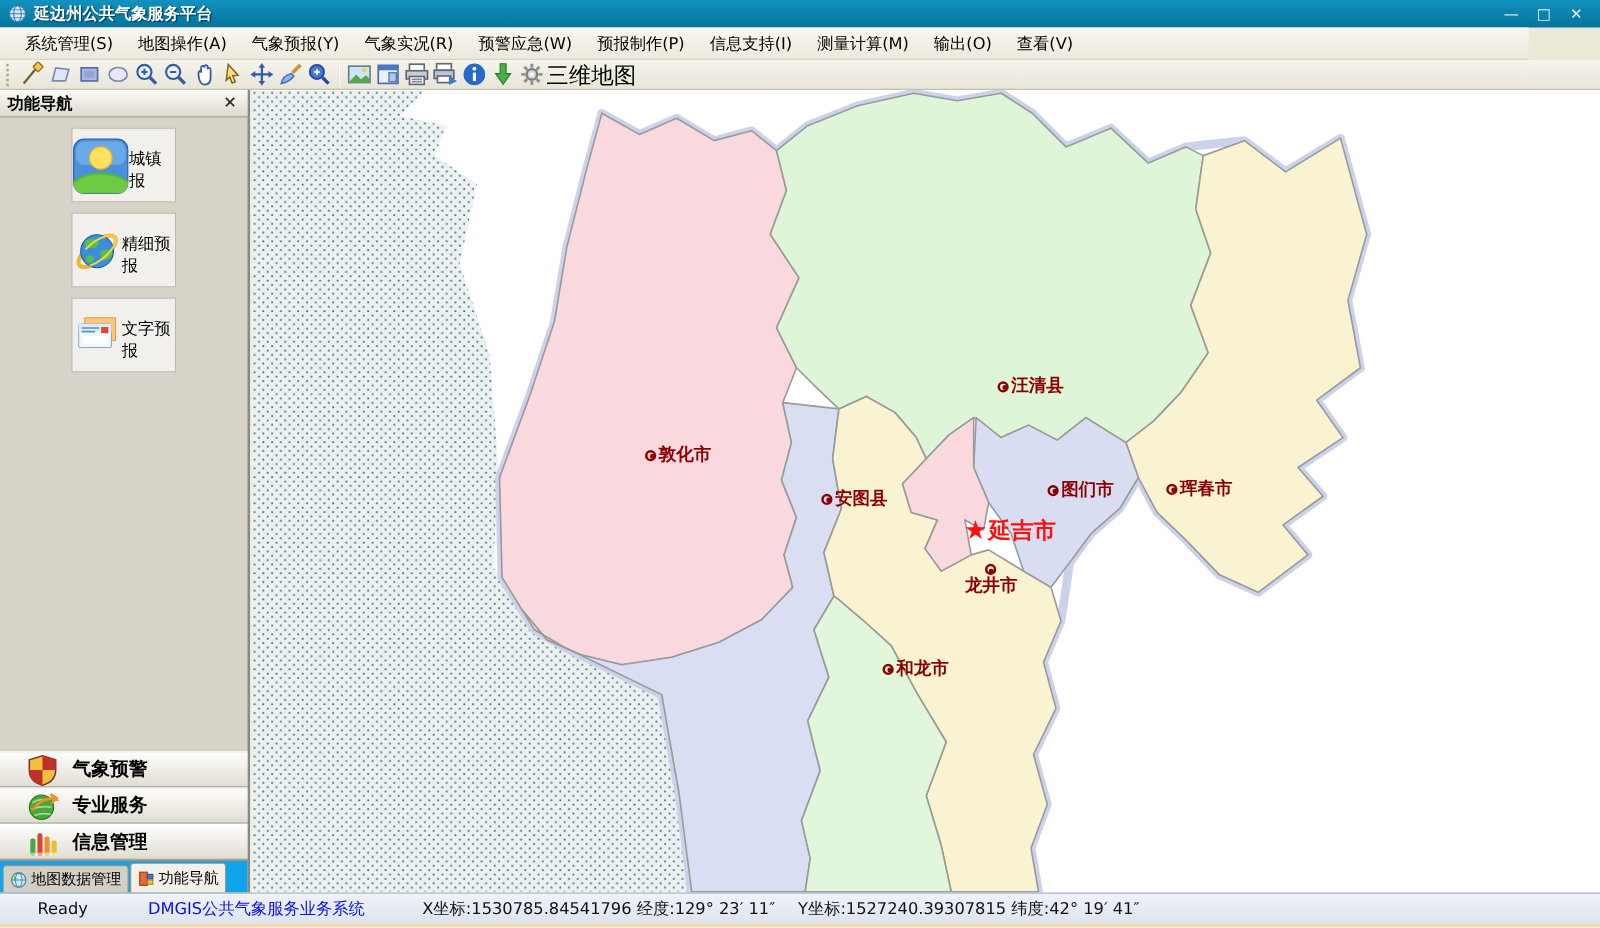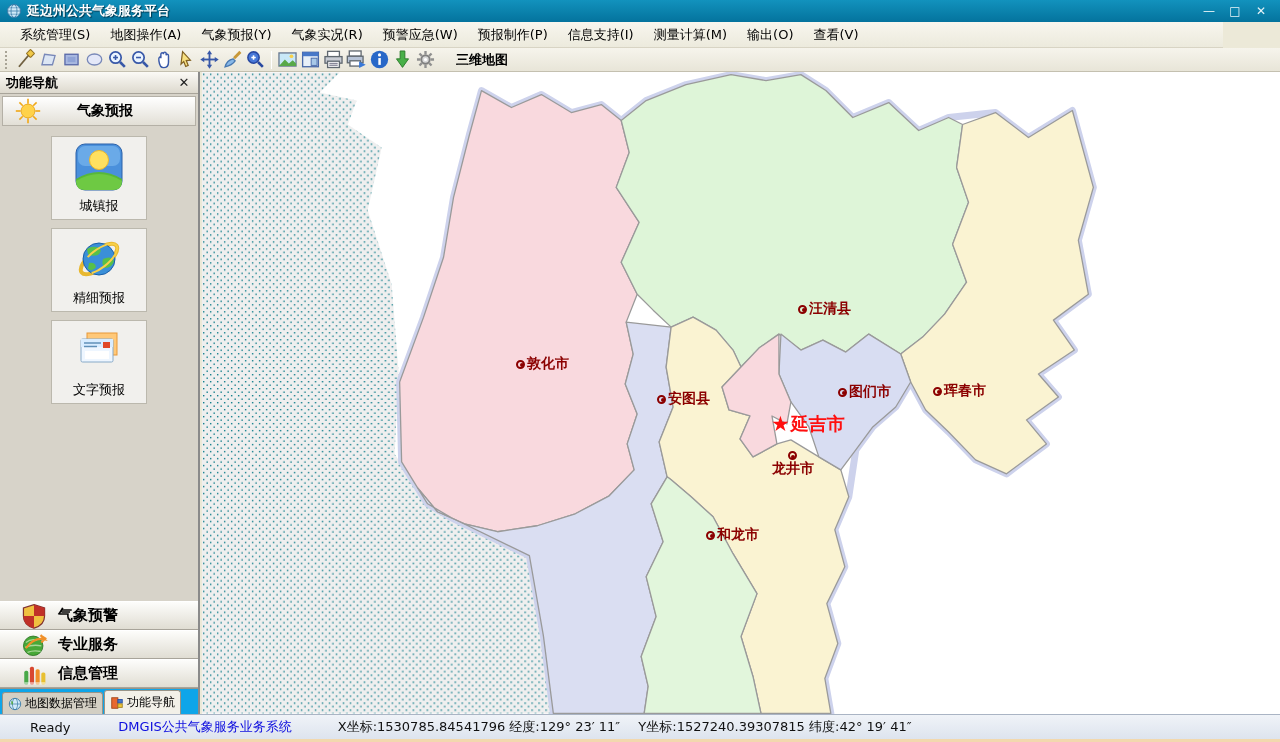--- a/index.html
+++ b/index.html
@@ -21,39 +21,39 @@
     display:flex; align-items:center; padding-left:10px; }
   .menu-item { padding:3px 10px; color:#000; }
 
   
   .toolbar { position:absolute; left:0; top:48px; width:1280px; height:24px;
     background:linear-gradient(#f6f4ec,#e8e5d8); border-bottom:1px solid #c4c0b0;
     display:flex; align-items:center; padding-left:3px; }
   .tb-grip { width:5px; height:18px; border-left:2px dotted #a8a496; margin:0 4px 0 2px; }
   .tb-btn { width:23px; height:21px; display:flex; align-items:center; justify-content:center; }
   .tb-sep { width:1px; height:18px; background:#b4b0a0; margin:0 4px; border-right:1px solid #fff; }
-  .tb-label { font-weight:bold; margin-left:19px; font-size:13px; }
+  .tb-label { font-weight:normal; margin-left:0; font-size:18px; }
 
   
   .main { position:absolute; left:0; top:72px; width:1280px; height:642px; }
 
   
   .sidebar { position:absolute; left:0; top:0; width:200px; height:642px;
     border-right:2px solid #8a8a8a; background:#d7d3c9; display:flex; flex-direction:column; }
   .side-header { height:22px; background:linear-gradient(#fbfaf6,#ddd9ce);
     border-bottom:1px solid #a8a49a; display:flex; align-items:center; padding:0 6px; font-weight:bold; }
   .side-header .spacer { flex:1; }
   .side-close { font-size:13px; font-weight:bold; color:#222; width:16px; text-align:center; }
   .group-bar { height:30px; margin:2px; background:linear-gradient(#ffffff,#e2dfd6);
     border:1px solid #b4b0a6; display:flex; align-items:center; }
   .group-bar .g-icon { width:26px; height:26px; margin:0 8px 0 12px; }
   .group-bar .g-label { font-weight:bold; font-size:14px; margin-left:28px; }
   .side-content { flex:1; display:flex; flex-direction:column; align-items:center; overflow:hidden; }
-  .big-btn { width:96px; margin-top:8px; background:#f1f0ed; border:1px solid #bbb8ad;
-    display:flex; flex-direction:column; align-items:center; padding:6px 0 4px; }
+  .big-btn { width:84px; margin-top:8px; background:#f1f0ed; border:1px solid #bbb8ad;
+    display:flex; align-items:center; padding:6px 0 4px; }
   .big-btn .bb-icon { width:48px; height:48px; }
   .big-btn .bb-label { margin-top:6px; font-size:13px; }
   .bottom-items { }
   .bottom-item { height:29px; background:linear-gradient(#fdfdfb,#e0ddd3);
     border-top:1px solid #ffffff; border-bottom:1px solid #a8a49a; display:flex; align-items:center; }
   .bottom-item .bi-icon { width:28px; height:26px; margin:0 10px 0 20px; }
   .bottom-item .bi-label { font-weight:bold; font-size:15px; }
   .side-tabs { height:26px; background:#0ea5e9; border-top:1px solid #989488;
     display:flex; align-items:flex-end; padding-left:2px; }
   .side-tab { height:22px; display:flex; align-items:center; padding:0 5px;
@@ -247,36 +247,20 @@
   </div>
 
   <div class="main">
 
     <div class="sidebar">
       <div class="side-header">
         <span>功能导航</span>
         <span class="spacer"></span>
         <span class="side-close">✕</span>
       </div>
-      <div class="group-bar">
-        <svg class="g-icon" viewBox="0 0 32 32">
-          <g stroke="#f0a818" stroke-width="2">
-            <line x1="16" y1="1" x2="16" y2="7"></line>
-              <line x1="16" y1="25" x2="16" y2="31"></line>
-            <line x1="1" y1="16" x2="7" y2="16"></line>
-              <line x1="25" y1="16" x2="31" y2="16"></line>
-            <line x1="5.4" y1="5.4" x2="9.6" y2="9.6"></line>
-              <line x1="22.4" y1="22.4" x2="26.6" y2="26.6"></line>
-            <line x1="26.6" y1="5.4" x2="22.4" y2="9.6"></line>
-              <line x1="9.6" y1="22.4" x2="5.4" y2="26.6"></line>
-          </g>
-          <circle cx="16" cy="16" r="8.5" fill="#ffd24a" stroke="#e8a010"></circle>
-        </svg>
-        <span class="g-label">气象预报</span>
-      </div>
       <div class="side-content" id="forecast-buttons">
           <div class="big-btn">
             <div class="bb-icon"><svg viewBox="0 0 48 48" width="100%" height="100%">
                 <rect x="1" y="1" width="46" height="46" rx="9" fill="#4a90dc" stroke="#2a60a8"></rect>
                 <rect x="3" y="3" width="42" height="20" rx="7" fill="#6aaae8"></rect>
                 <circle cx="24" cy="17" r="9.5" fill="#ffe060" stroke="#f0b828"></circle>
                 <path d="M1,36 Q24,22 47,36 L47,38 Q47,47 38,47 L10,47 Q1,47 1,38 Z" fill="#58b838" stroke="#2a60a8" stroke-width="0"></path>
                 <path d="M1,38 Q24,24 47,38 L47,38 Q47,47 38,47 L10,47 Q1,47 1,38 Z" fill="#78d048" opacity="0.7"></path>
               </svg></div>
             <div class="bb-label">城镇报</div>

